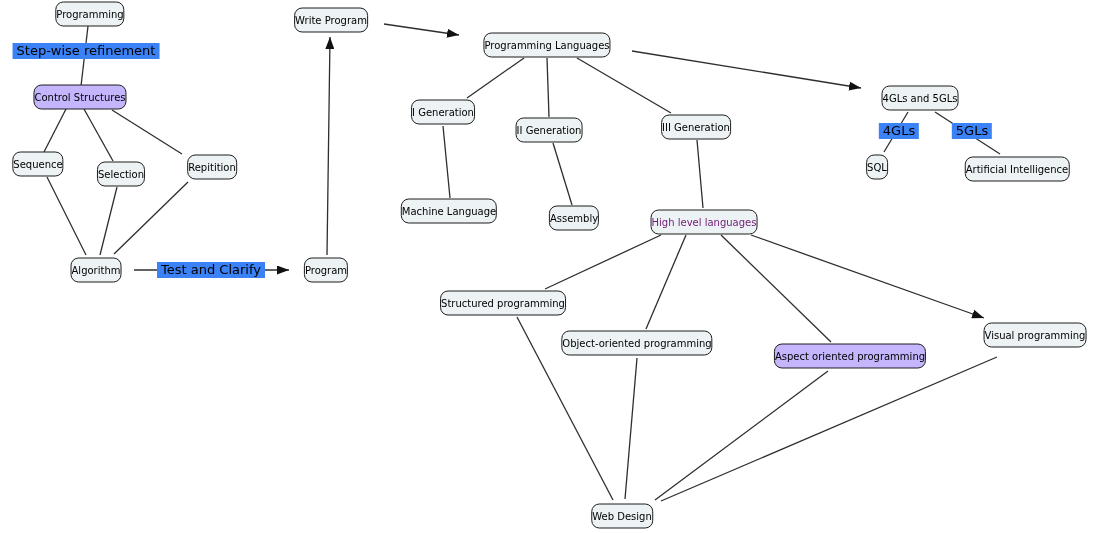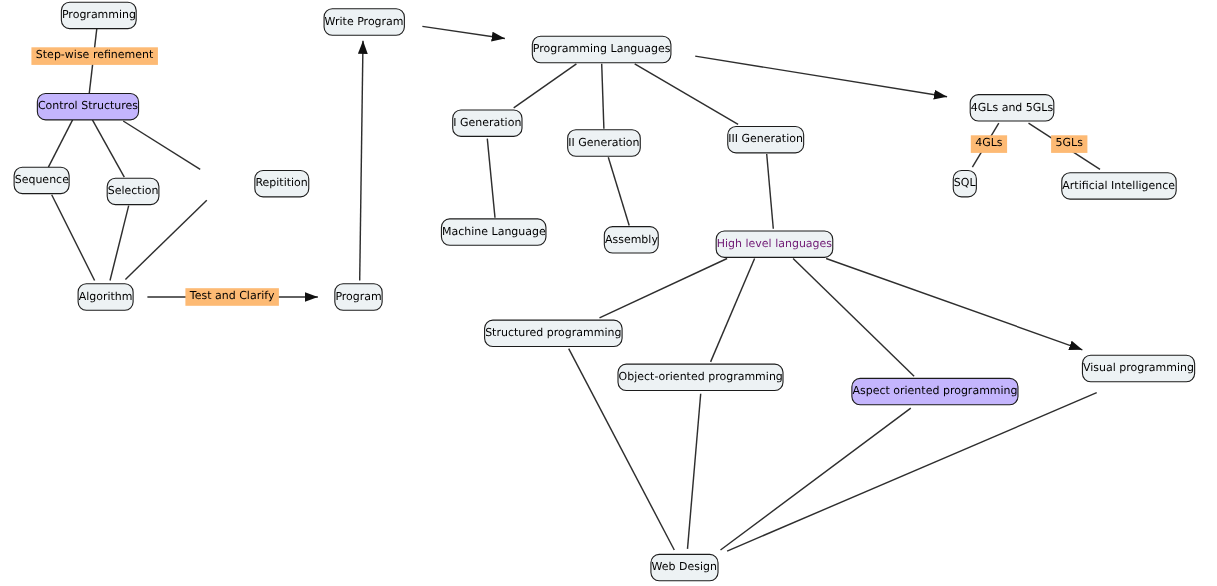--- a/index.html
+++ b/index.html
@@ -28,23 +28,23 @@
     padding: 3px 0;
     font-size: 10px;
     line-height: 17px;
     color: #000000;
     white-space: nowrap;
     box-sizing: border-box;
   }
   .edge-label {
     position: absolute;
     transform: translate(-50%, -50%);
-    background: #fdba74;
+    background: #3b82f6;
     padding: 0 4px;
-    font-size: 10px;
+    font-size: 13px;
     line-height: 16px;
     color: #000000;
     white-space: nowrap;
   }
 </style>
 </head>
 <body>
 
 <div id="map" style="width: 1106px; height: 533px; background: rgb(255, 255, 255);">
   <svg id="edge-layer" xmlns="http://www.w3.org/2000/svg" width="1106" height="533" viewBox="0 0 1106 533">
@@ -79,21 +79,21 @@
       <line x1="517" y1="317" x2="613" y2="500" stroke="#2e2e2e" stroke-width="1.3"></line>
       <line x1="637" y1="358" x2="625" y2="499" stroke="#2e2e2e" stroke-width="1.3"></line>
       <line x1="828" y1="371" x2="655" y2="500" stroke="#2e2e2e" stroke-width="1.3"></line>
       <line x1="997" y1="357" x2="661" y2="501" stroke="#2e2e2e" stroke-width="1.3"></line>
     </svg>
   <div id="node-layer">
       <div class="node" style="left: 90px; top: 14px; background: rgb(237, 242, 244); border-color: rgb(28, 28, 28); color: rgb(0, 0, 0);">Programming</div>
       <div class="node" style="left: 80px; top: 97px; background: #c4b5fd; border-color: rgb(28, 28, 28); color: rgb(0, 0, 0);">Control Structures</div>
       <div class="node" style="left: 38px; top: 164px; background: rgb(237, 242, 244); border-color: rgb(28, 28, 28); color: rgb(0, 0, 0);">Sequence</div>
       <div class="node" style="left: 121px; top: 174px; background: rgb(237, 242, 244); border-color: rgb(28, 28, 28); color: rgb(0, 0, 0);">Selection</div>
-      <div class="node" style="left: 212px; top: 167px; background: rgb(237, 242, 244); border-color: rgb(28, 28, 28); color: rgb(0, 0, 0); margin-left: 44px;">Repitition</div>
+      <div class="node" style="left: 212px; top: 167px; background: rgb(237, 242, 244); border-color: rgb(28, 28, 28); color: rgb(0, 0, 0);">Repitition</div>
       <div class="node" style="left: 96px; top: 270px; background: rgb(237, 242, 244); border-color: rgb(28, 28, 28); color: rgb(0, 0, 0);">Algorithm</div>
       <div class="node" style="left: 326px; top: 270px; background: rgb(237, 242, 244); border-color: rgb(28, 28, 28); color: rgb(0, 0, 0);">Program</div>
       <div class="node" style="left: 331px; top: 20px; background: rgb(237, 242, 244); border-color: rgb(28, 28, 28); color: rgb(0, 0, 0);">Write Program</div>
       <div class="node" style="left: 547px; top: 45px; background: rgb(237, 242, 244); border-color: rgb(28, 28, 28); color: rgb(0, 0, 0); text-align: center;">Programming Languages</div>
       <div class="node" style="left: 443px; top: 112px; background: rgb(237, 242, 244); border-color: rgb(28, 28, 28); color: rgb(0, 0, 0);">I Generation</div>
       <div class="node" style="left: 549px; top: 130px; background: rgb(237, 242, 244); border-color: rgb(28, 28, 28); color: rgb(0, 0, 0);">II Generation</div>
       <div class="node" style="left: 696px; top: 127px; background: rgb(237, 242, 244); border-color: rgb(28, 28, 28); color: rgb(0, 0, 0);">III Generation</div>
       <div class="node" style="left: 449px; top: 211px; background: rgb(237, 242, 244); border-color: rgb(28, 28, 28); color: rgb(0, 0, 0); text-align: center;">Machine Language</div>
       <div class="node" style="left: 574px; top: 218px; background: rgb(237, 242, 244); border-color: rgb(28, 28, 28); color: rgb(0, 0, 0);">Assembly</div>
       <div class="node" style="left: 704px; top: 222px; background: rgb(237, 242, 244); border-color: rgb(28, 28, 28); color: #701a75;">High level languages</div>

